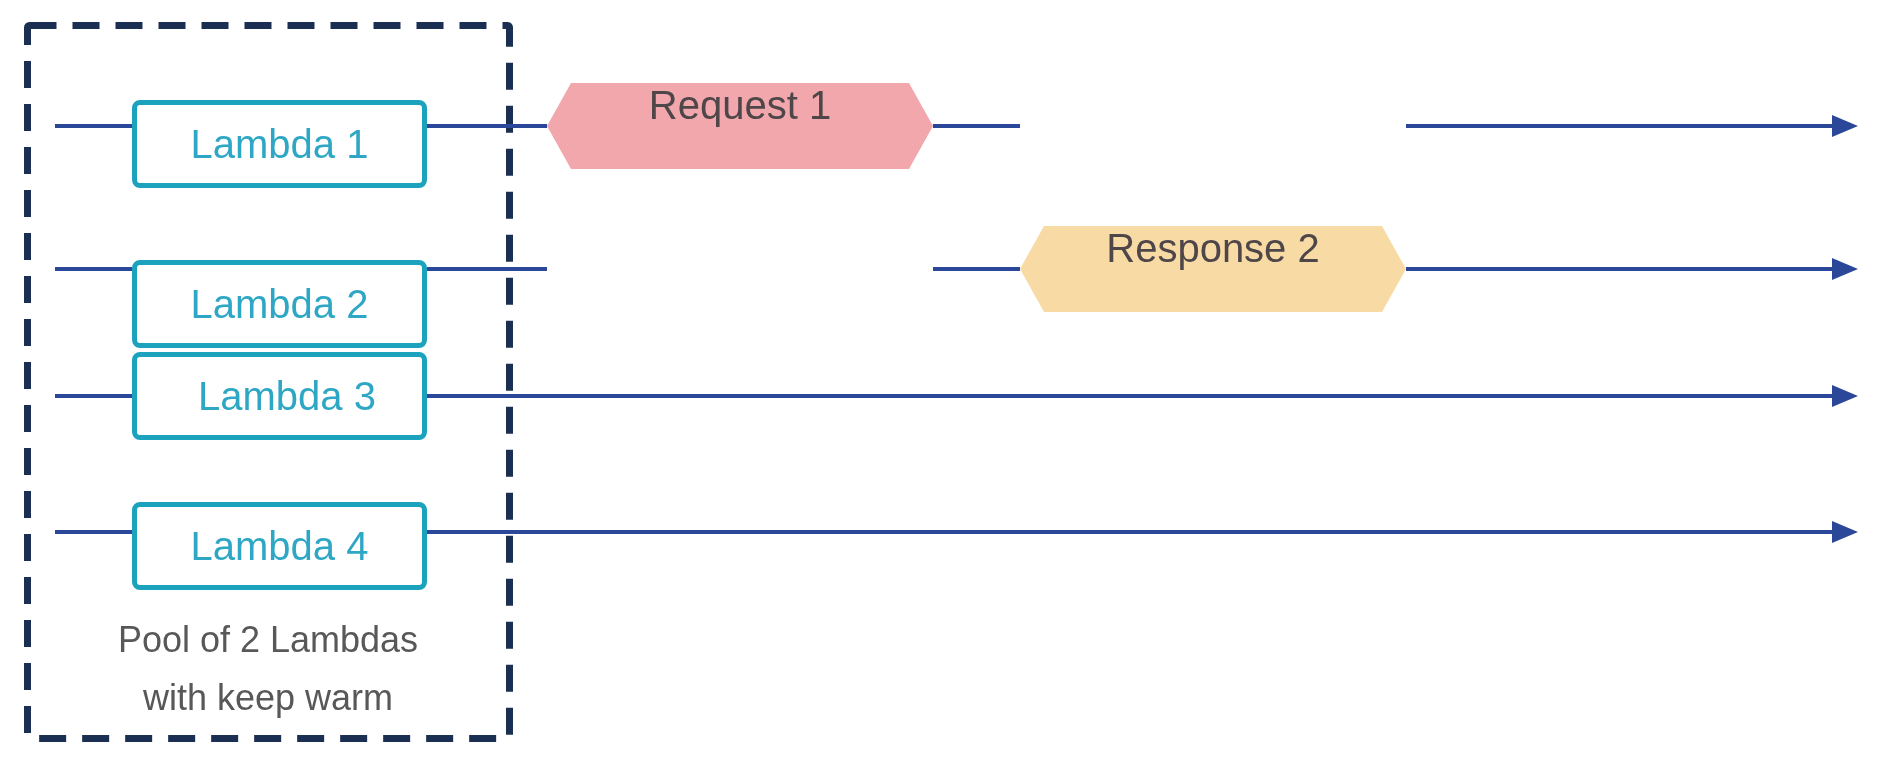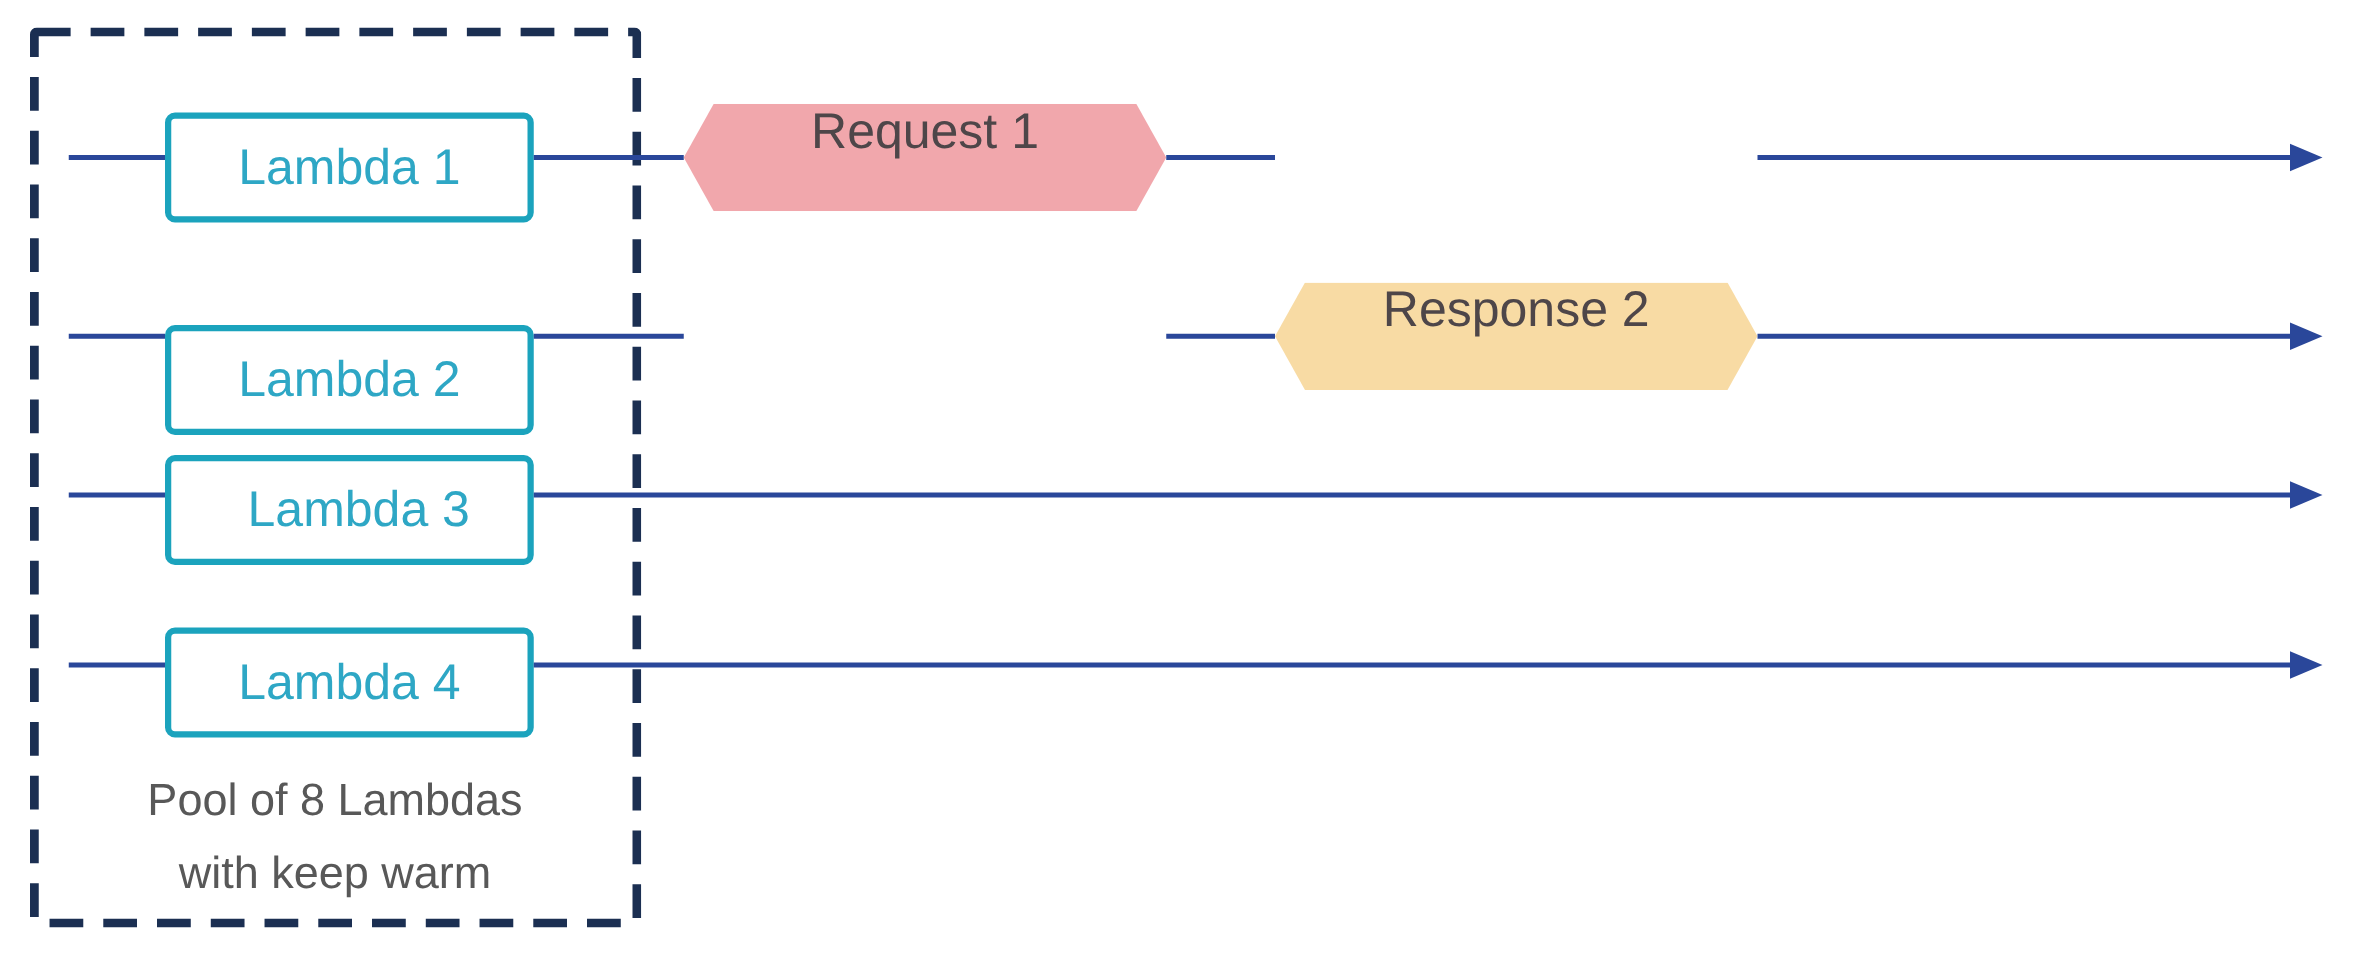--- a/index.html
+++ b/index.html
@@ -46,23 +46,23 @@
     box-sizing: border-box;
     border: 5px solid var(--lambda_box_border, #1BA3BD);
     border-radius: 8px;
     background: #ffffff;
     color: var(--lambda_box_text, #2EA7C5);
     font-size: 40px;
     display: flex;
     align-items: center;
     justify-content: center;
   }
-  .lambda-1 { top: 90px; }
+  .lambda-1 { top: 100px; }
   .lambda-2 { top: 225px; margin-top: 35px; }
-  .lambda-3 { top: 364px; padding-left: 15px; }
+  .lambda-3 { top: 352px; padding-left: 15px; }
   .lambda-4 { top: 460px; margin-top: 42px; }
 
   .flow-line {
     position: absolute;
     height: 4px;
     background: var(--flow_line, #2A479A);
   }
   .r1 { top: 124px; }
   .r2 { top: 267px; }
   .r3 { top: 394px; }
@@ -101,21 +101,21 @@
 </head>
 <body>
 
 <div class="canvas">
 
   <svg class="pool-border-svg" viewBox="0 0 489 720">
     <rect x="3.5" y="3.5" width="482" height="713" rx="2"></rect>
   </svg>
 
   <div class="pool-label">
-    <div>Pool of 8 Lambdas</div>
+    <div>Pool of 2 Lambdas</div>
     <div>with keep warm</div>
   </div>
 
   <div class="flow-line r1" style="left:55px; width:77px;"></div>
   <div class="lambda-box lambda-1">
     <span>Lambda 1</span>
   </div>
   <div class="flow-line r1" style="left:427px; width:120px;"></div>
   <div class="hexagon hex-row1 hex-request">
     <span>Request 1</span>

